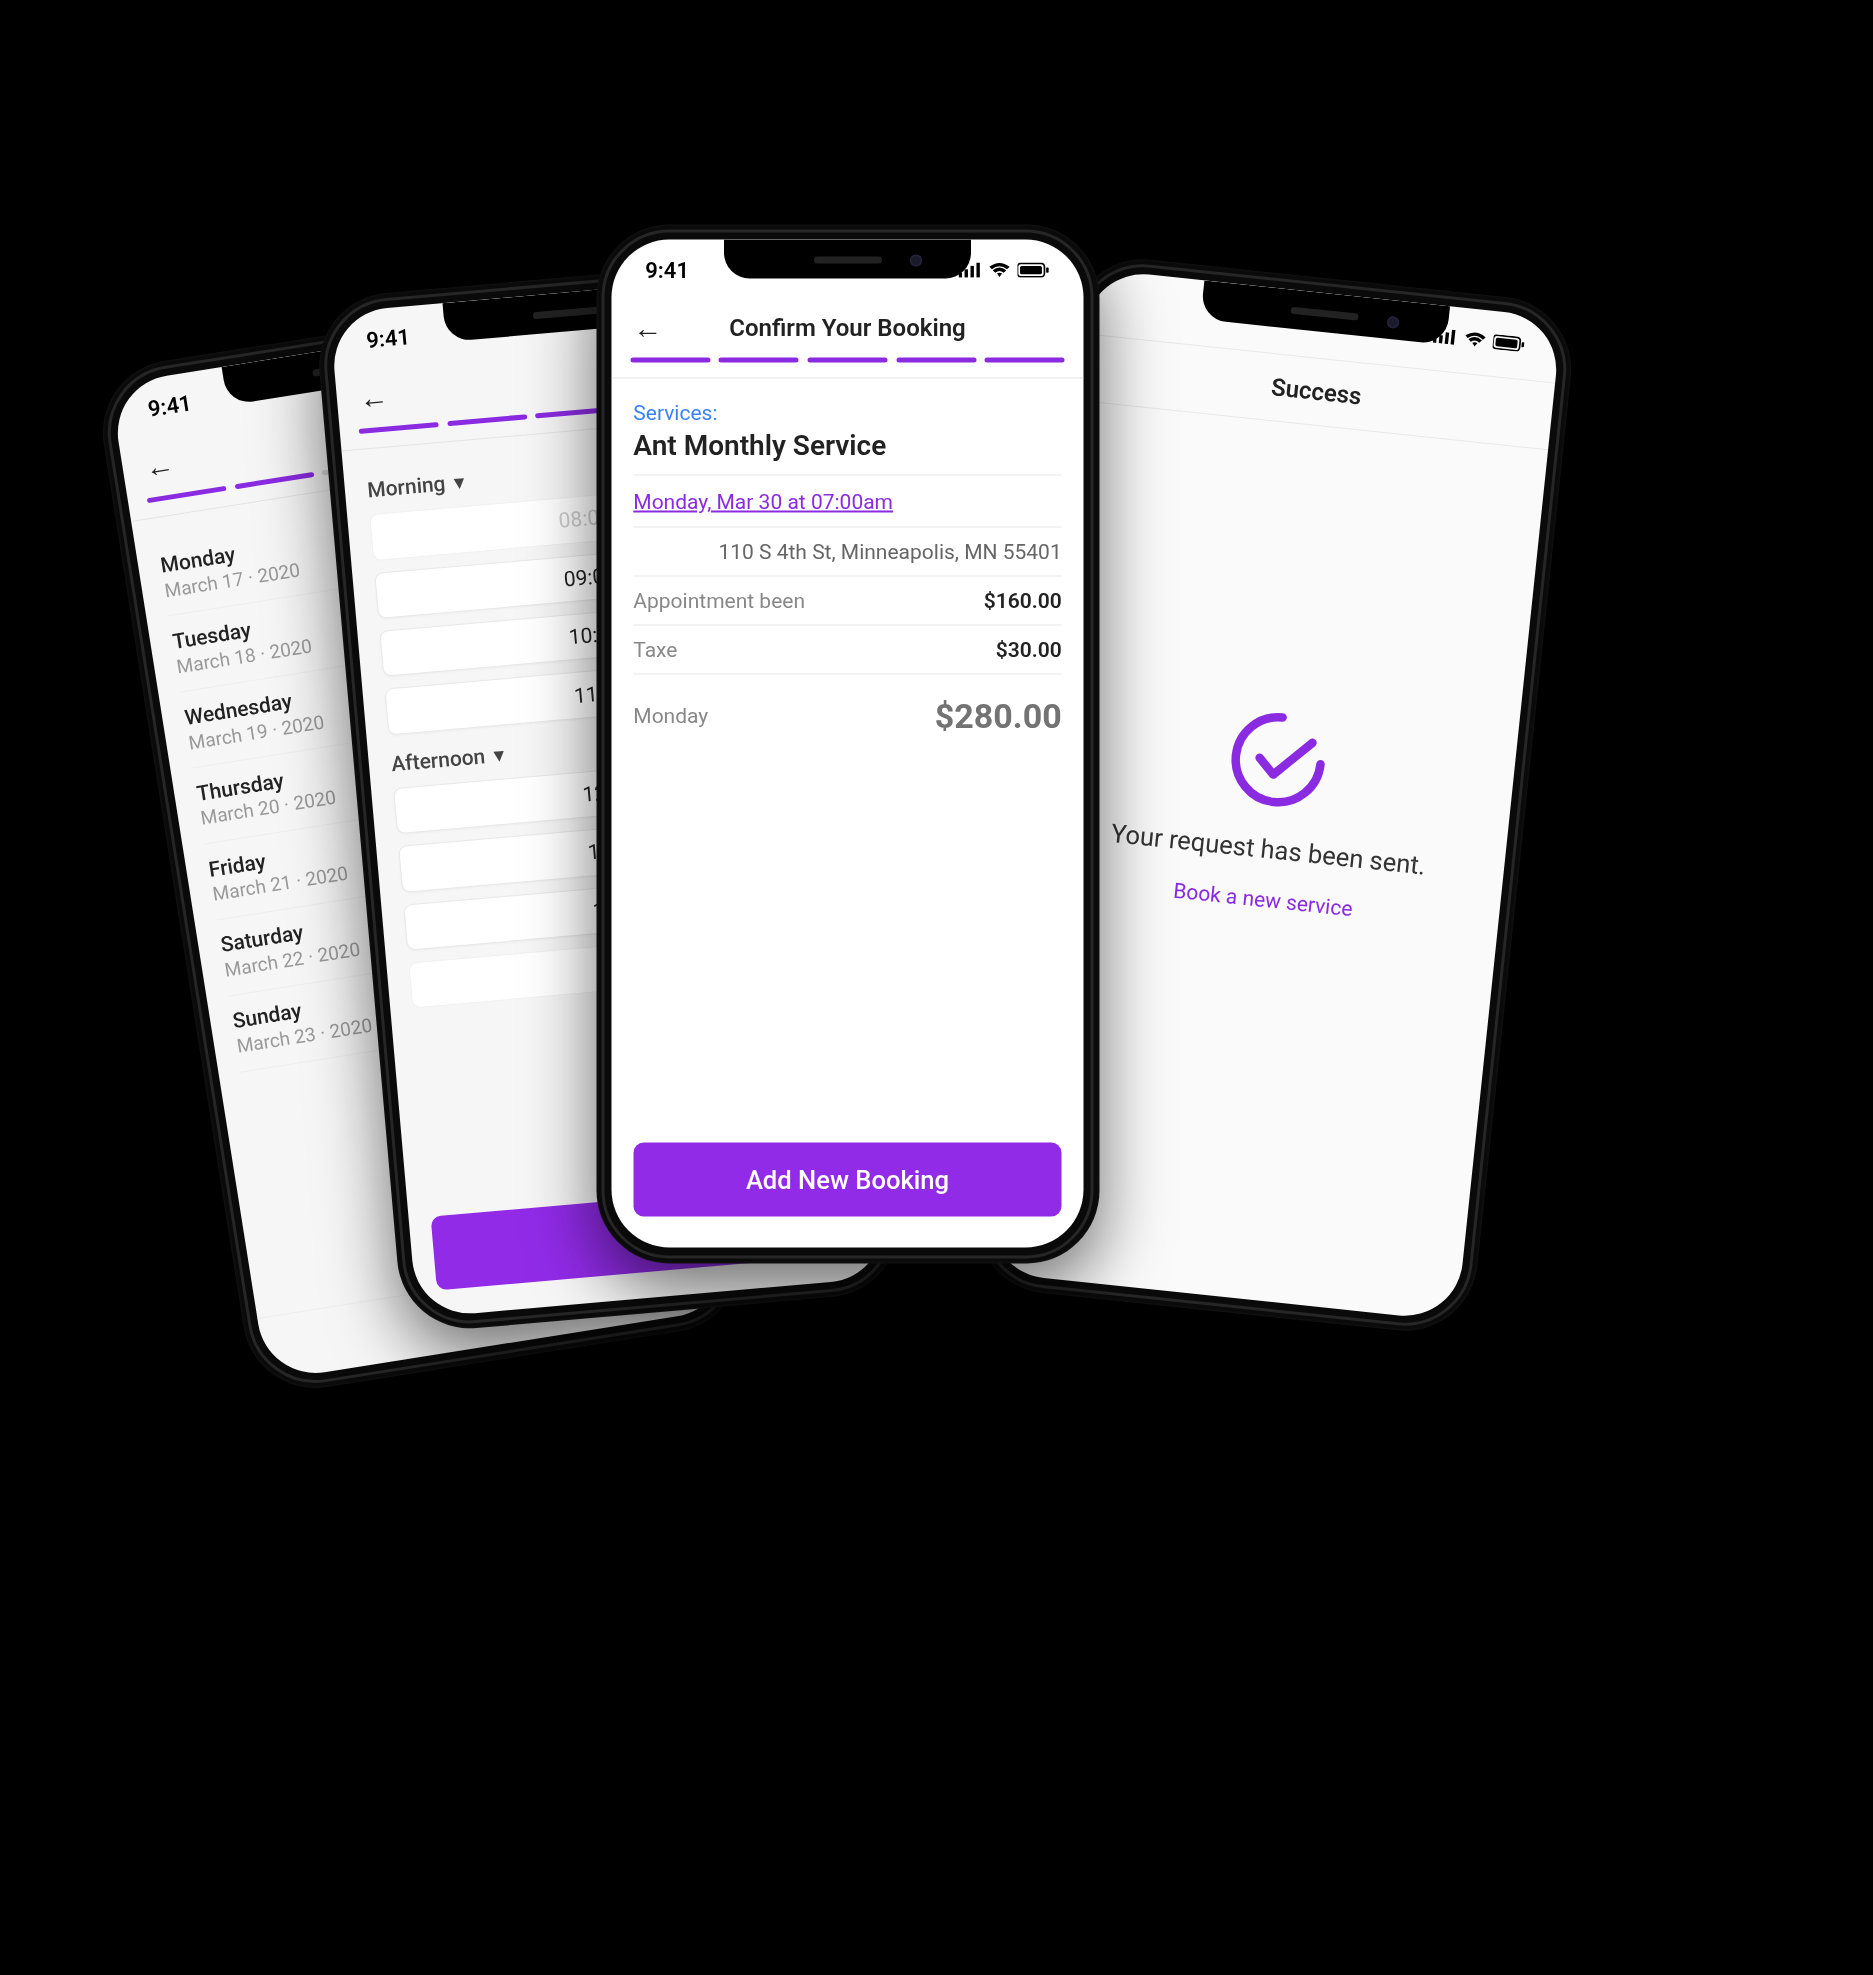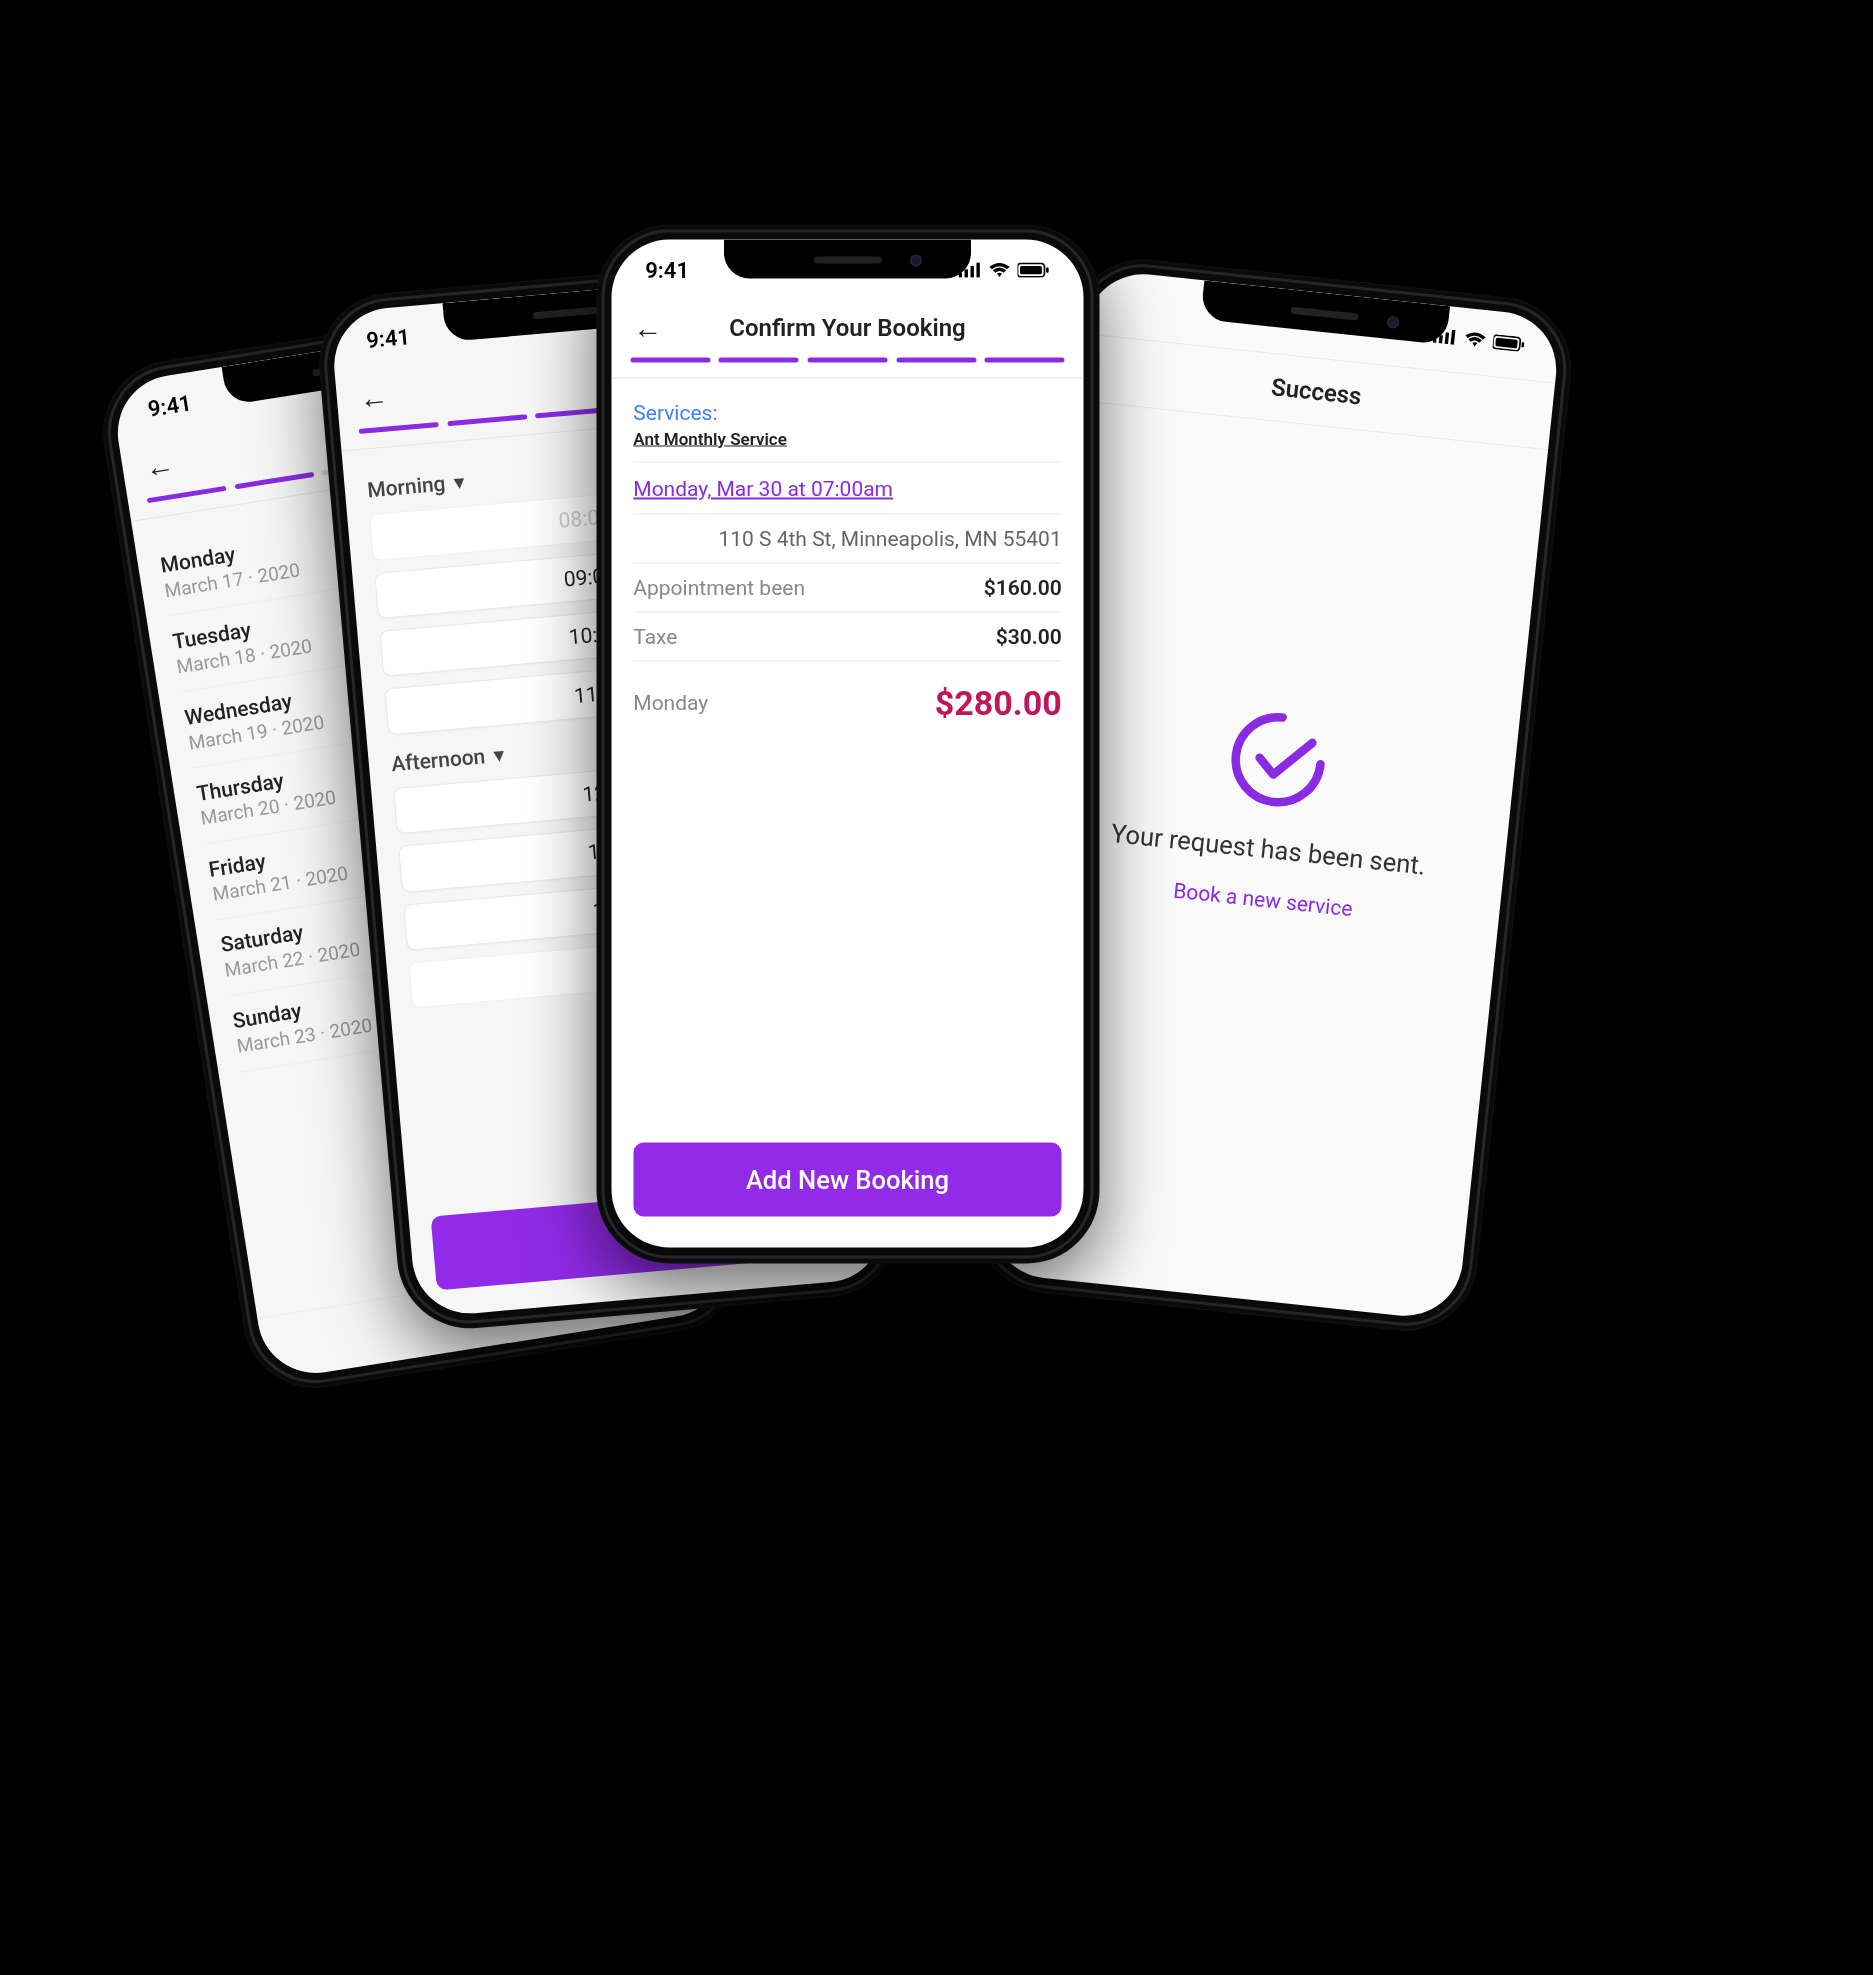--- a/index.html
+++ b/index.html
@@ -117,32 +117,32 @@
   .progress span {
     flex:1;
     height: 5.1px;
     background: #8a2be2;
     border-radius: 2.6px;
   }
   .progress span.inactive { background:#d8d8d8; }
   .divider { height:0.9px; background:#e4e4e4; margin: 6.8px 0; }
   .body { padding: 15.3px 22px; flex:1; overflow:hidden; }
   .label { color:#3b82f6; font-size:21px; margin-bottom:3.4px; }
-  .service-name { font-size:17px; font-weight:600; color:#222; padding-bottom:13.6px; border-bottom:0.9px solid #e8e8e8;text-decoration:underline;}
+  .service-name { font-size:28px; font-weight:600; color:#222; padding-bottom:13.6px; border-bottom:0.9px solid #e8e8e8;}
   .purple-text { color:#8a2be2; font-size:21px; padding:13.6px 0; border-bottom:0.9px solid #e8e8e8;text-decoration:underline;}
   .row {
     display:flex; justify-content:space-between; align-items:center;
     padding: 12px 0;
     border-bottom:0.9px solid #e8e8e8;
     font-size:21px;
   }
   .row .k { color:#888; }
   .row .v { color:#222; font-weight:600; }
   .row.total { border-bottom:none; padding-top:20.4px;}
-  .row.total .v { color:#be185d; font-size:34px; font-weight:700;}
+  .row.total .v { color:#737373; font-size:34px; font-weight:700;}
   .addr { color:#666; font-size:21px; padding:12px 0; border-bottom:0.9px solid #e8e8e8;text-align:right;}
   .primary-btn {
     margin: 17px 22px 31px 22px;
     background: #912be8;
     color: #fff;
     text-align: center;
     padding: 22px 0;
     border-radius: 10.2px;
     font-size: 25.6px;
     font-weight: 500;

